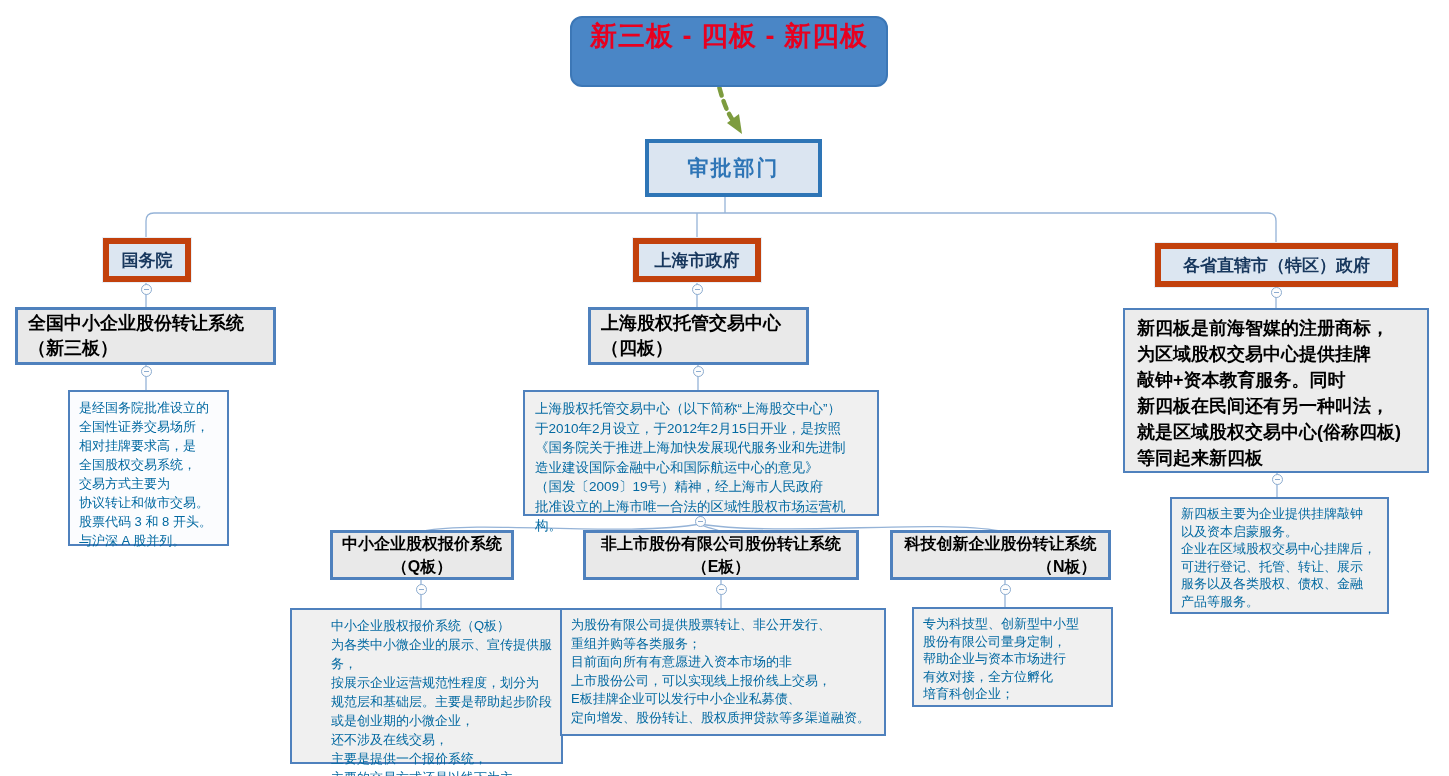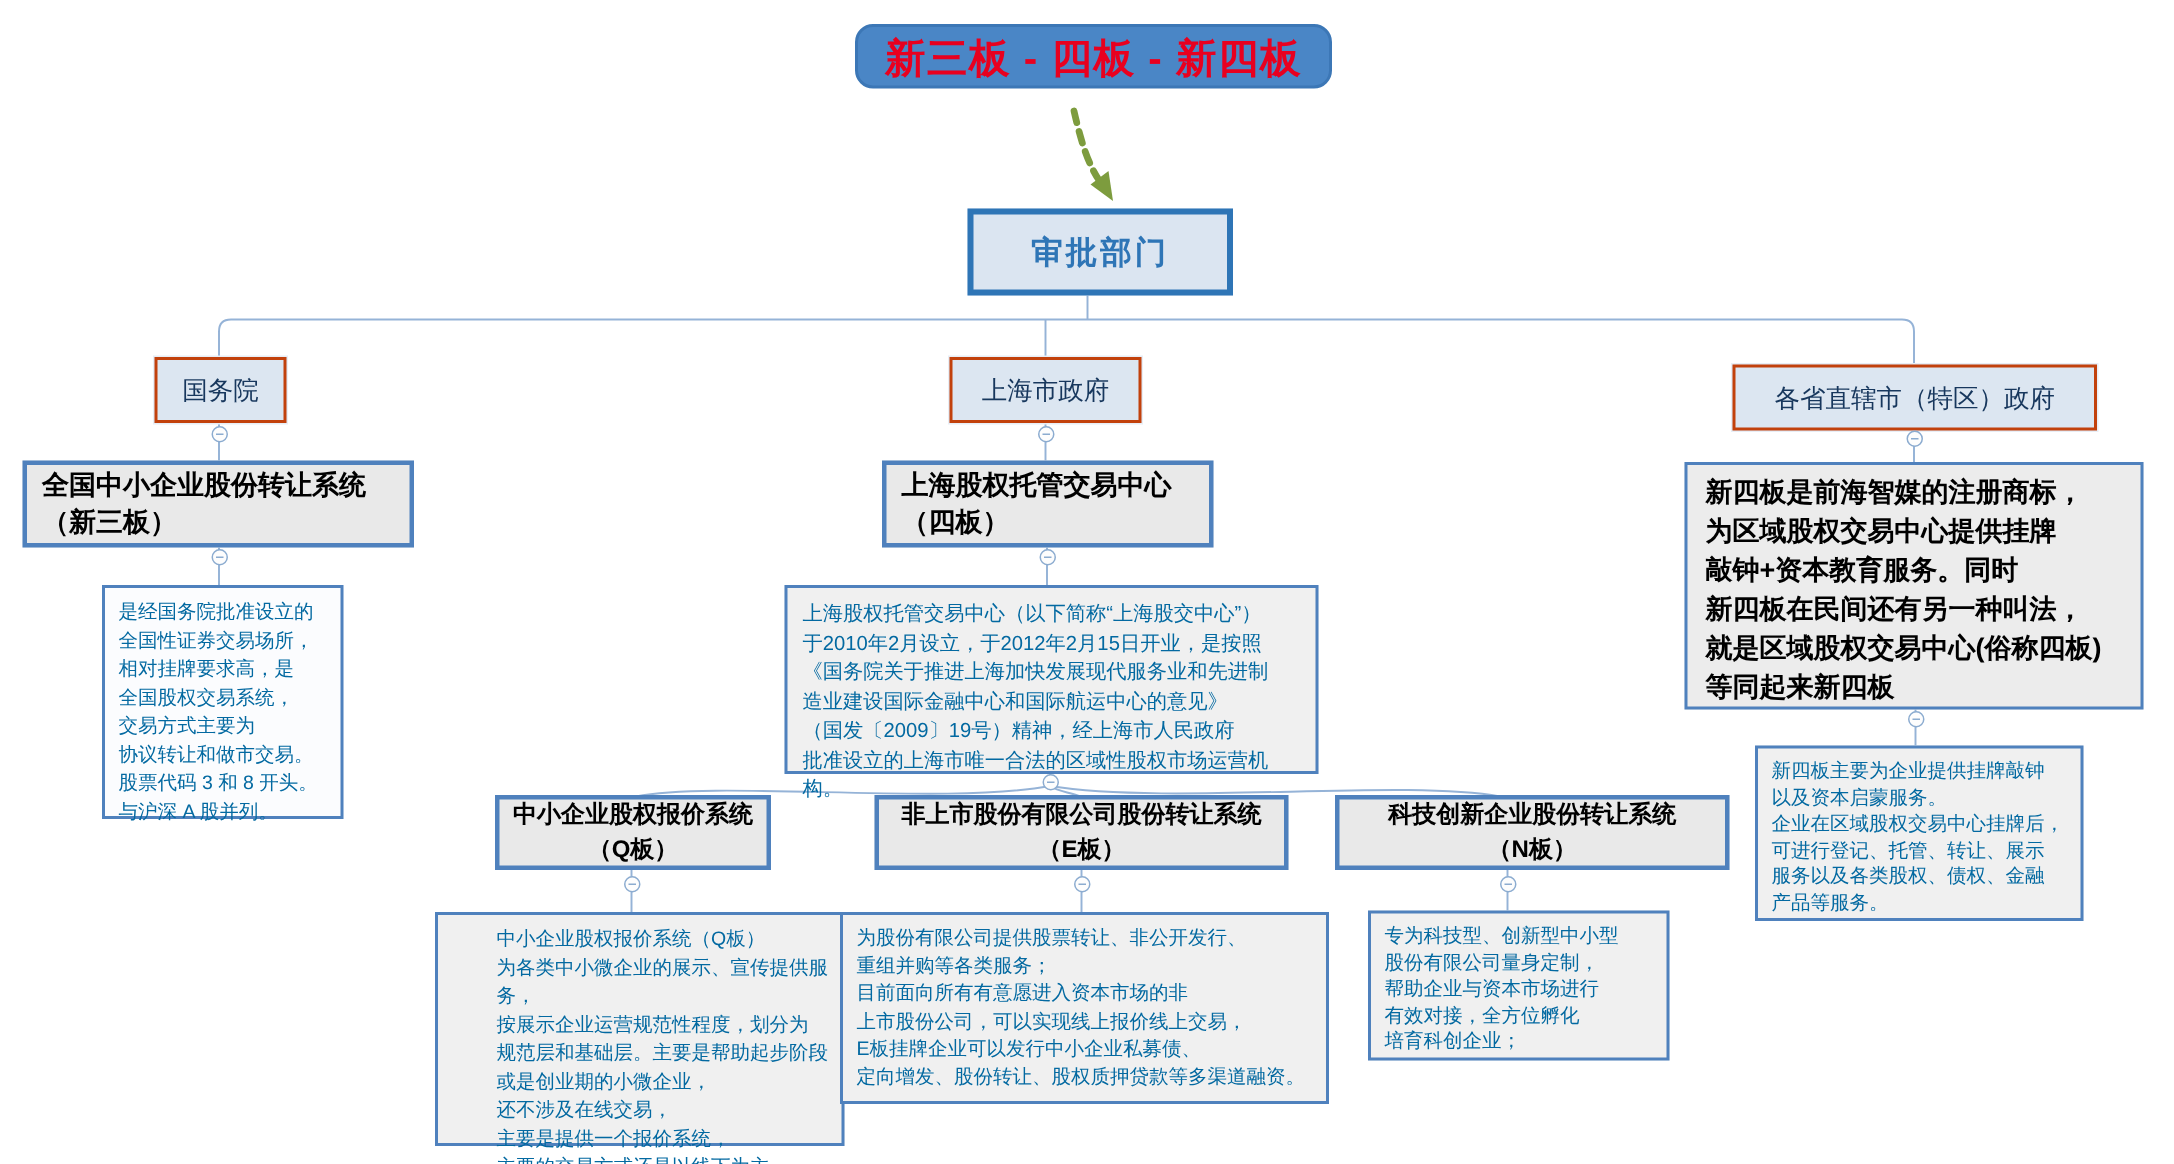--- a/index.html
+++ b/index.html
@@ -3,31 +3,31 @@
 <meta charset="utf-8">
 <style>
   html,body{margin:0;padding:0;background:#fff;}
   #canvas{position:relative;width:1449px;height:776px;background:#ffffff;overflow:hidden;
           font-family:"Liberation Sans",sans-serif;}
   svg.layer{position:absolute;left:0;top:0;z-index:1;}
   .node{position:absolute;box-sizing:border-box;z-index:2;}
   .prewrap{white-space:pre-line;}
 
   
-  .title-box{left:570px;top:16px;width:318px;height:43px;background:#4a86c6;border:2px solid #3c77b6;
-             border-radius:12px;display:flex;align-items:flex-end;justify-content:center;}
+  .title-box{left:570px;top:16px;width:318px;height:71px;background:#4a86c6;border:2px solid #3c77b6;
+             border-radius:12px;display:flex;align-items:flex-start;justify-content:center;}
   .title-box span{color:#e8001f;font-weight:bold;font-size:27px;letter-spacing:1px;}
 
   
   .root-box{left:645px;top:139px;width:177px;height:58px;background:#dbe5f1;border:4px solid #2e75b6;
             display:flex;align-items:center;justify-content:center;}
   .root-box span{color:#2e75b6;font-weight:bold;font-size:21px;letter-spacing:2px;}
 
   
-  .gov{background:#dce6f1;border:2px solid #c2410c;color:#17375d;font-weight:normal;font-size:17px;
+  .gov{background:#dce6f1;border:6px solid #c2410c;color:#17375d;font-weight:bold;font-size:17px;
        display:flex;align-items:center;justify-content:center;box-shadow:0 0 0 1px #e8eef6;}
 
   
   .board{background:#e9e9e9;border:3px solid #4f81bd;color:#000;font-weight:bold;font-size:18px;
          line-height:25px;padding:4px 10px;display:flex;align-items:center;}
   .board-c{justify-content:center;text-align:center;font-size:16px;line-height:23px;padding:2px 4px;}
 
   
   .note{background:#f0f0f0;border:2px solid #4f81bd;color:#0369a1;font-size:13px;line-height:19px;
         padding:6px 9px;}
@@ -110,21 +110,21 @@
 批准设立的上海市唯一合法的区域性股权市场运营机构。</div>
 
   <div class="node board board-c prewrap" style="left:583px;top:530px;width:276px;height:50px;">
     <span class="prewrap">非上市股份有限公司股份转让系统
 （E板）</span>
   </div>
   <div class="node board board-c prewrap" style="left:330px;top:530px;width:184px;height:50px;">
     <span class="prewrap">中小企业股权报价系统
 （Q板）</span>
   </div>
-  <div class="node board board-c prewrap" style="left:890px;top:530px;width:263px;height:50px;">
+  <div class="node board board-c prewrap" style="left:890px;top:530px;width:221px;height:50px;text-align:right;">
     <span class="prewrap">科技创新企业股份转让系统
 （N板）</span>
   </div>
 
   <div class="node note prewrap" style="left:290px;top:608px;width:273px;height:156px;padding-left:39px;">中小企业股权报价系统（Q板）
 为各类中小微企业的展示、宣传提供服务，
 按展示企业运营规范性程度，划分为
 规范层和基础层。主要是帮助起步阶段
 或是创业期的小微企业，
 还不涉及在线交易，

